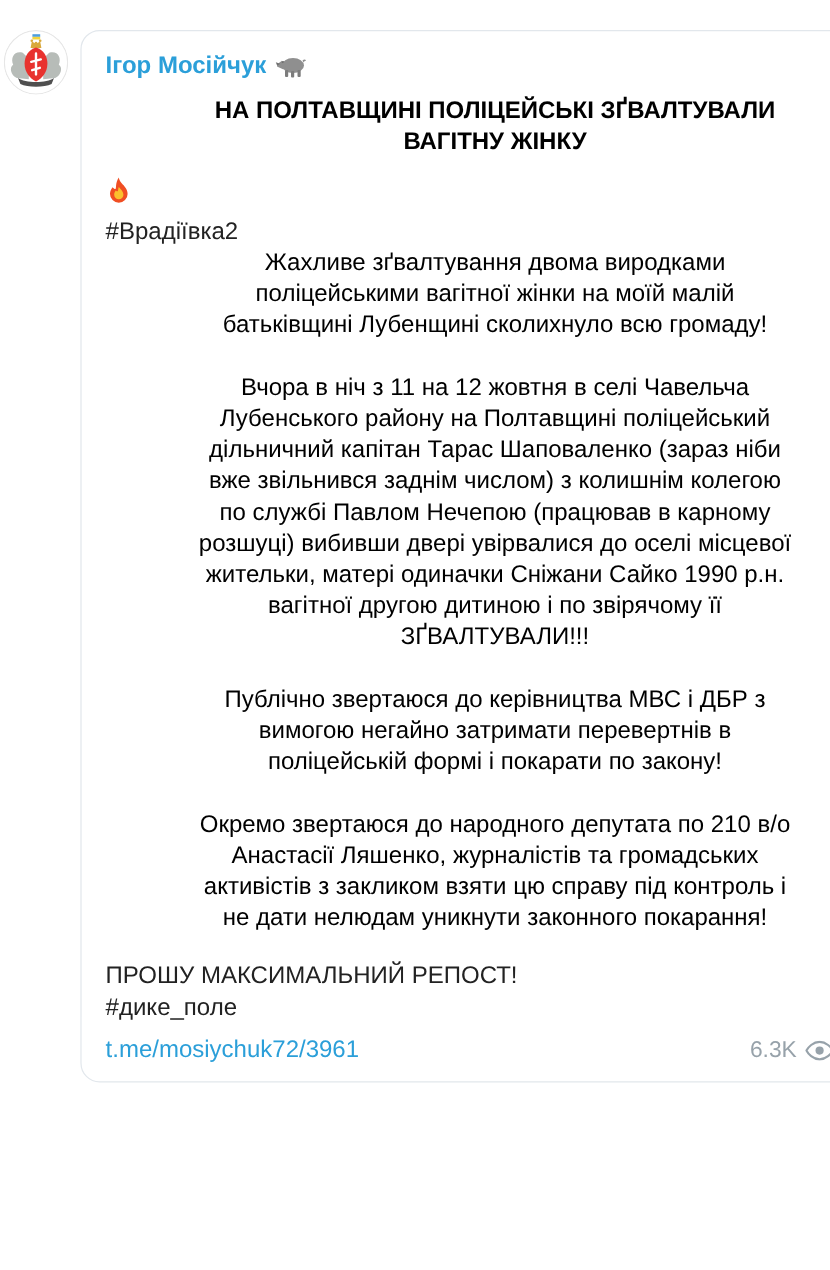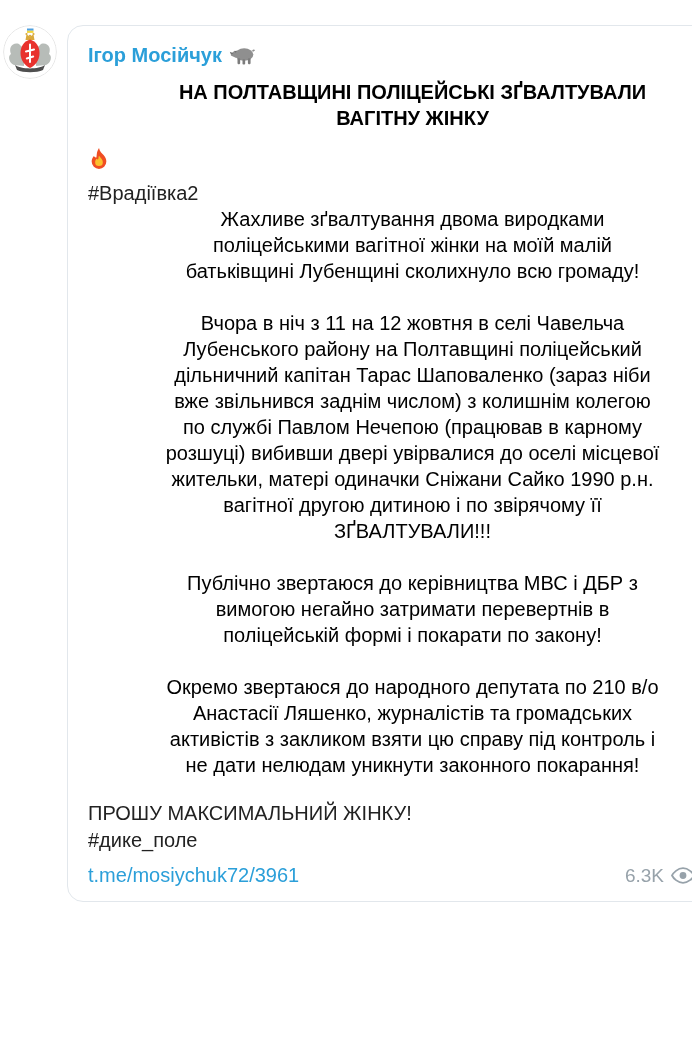--- a/index.html
+++ b/index.html
@@ -181,21 +181,21 @@
 вагітної другою дитиною і по звірячому її
 ЗҐВАЛТУВАЛИ!!!</p>
     <p class="msg-text para">Публічно звертаюся до керівництва МВС і ДБР з
 вимогою негайно затримати перевертнів в
 поліцейській формі і покарати по закону!</p>
     <p class="msg-text para">Окремо звертаюся до народного депутата по 210 в/о
 Анастасії Ляшенко, журналістів та громадських
 активістів з закликом взяти цю справу під контроль і
 не дати нелюдам уникнути законного покарання!</p>
 
-    <p class="repost-block"><span>ПРОШУ МАКСИМАЛЬНИЙ ЖІНКУ!</span><br><span>#дике_поле</span></p>
+    <p class="repost-block"><span>ПРОШУ МАКСИМАЛЬНИЙ РЕПОСТ!</span><br><span>#дике_поле</span></p>
 
     <div class="meta-row">
       <a class="post-link">t.me/mosiychuk72/3961</a>
       <span class="views">
         <span>6.3K</span>
         <svg class="eye" viewBox="0 0 24 17" xmlns="http://www.w3.org/2000/svg">
           <path d="M12 1.2 C6.5 1.2 2.4 5.8 1 8.5 C2.4 11.2 6.5 15.8 12 15.8 C17.5 15.8 21.6 11.2 23 8.5 C21.6 5.8 17.5 1.2 12 1.2 Z" fill="none" stroke="#97a2aa" stroke-width="1.8"></path>
           <circle cx="12" cy="8.5" r="3.4" fill="#97a2aa"></circle>
         </svg>
       </span>

